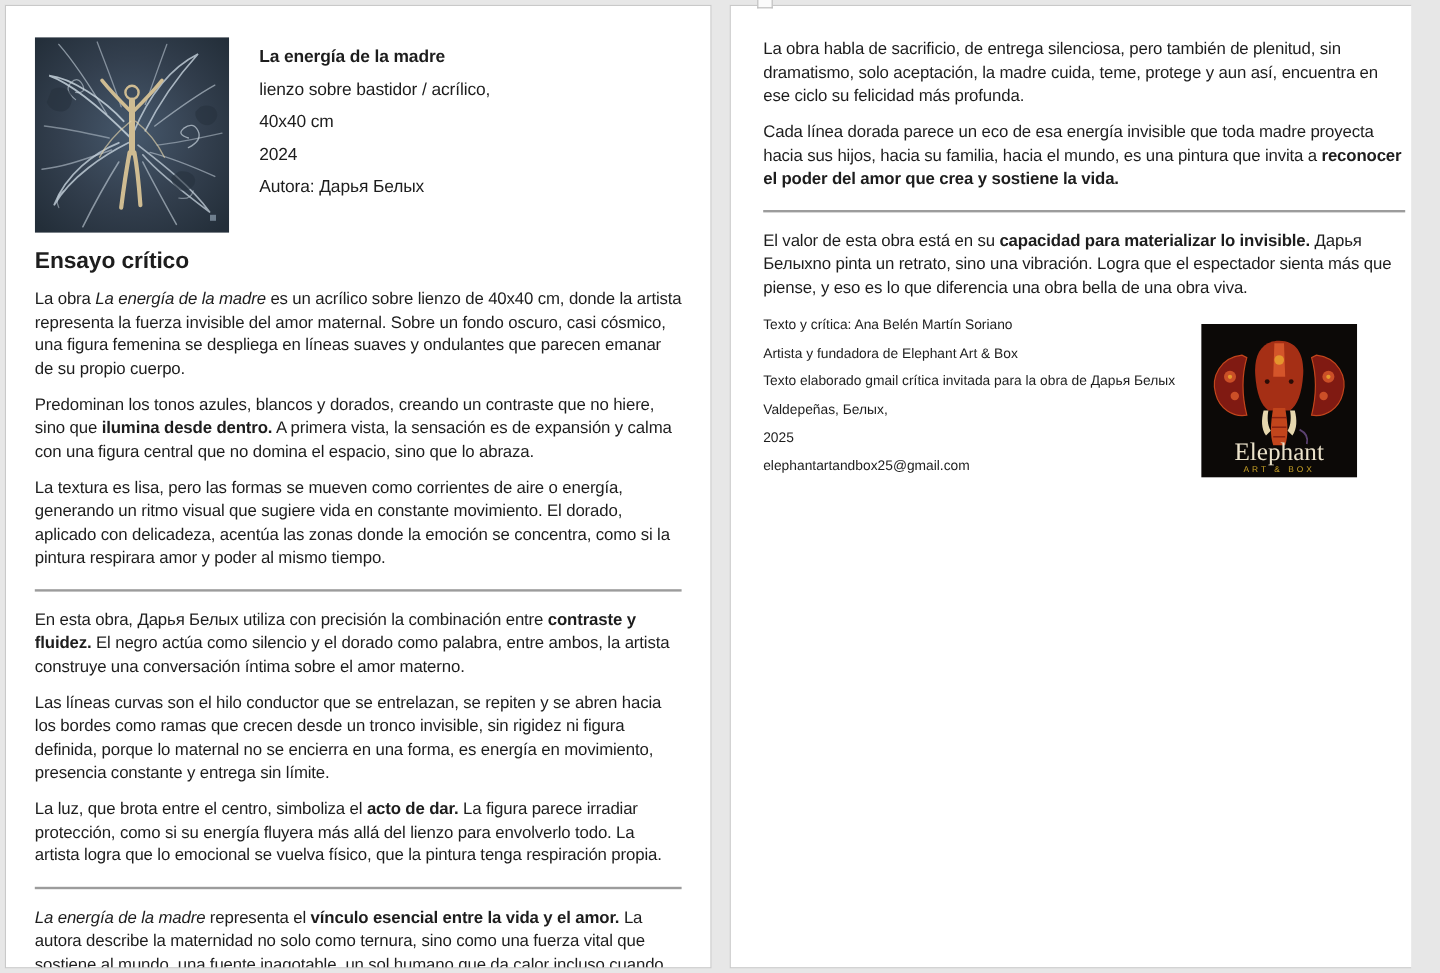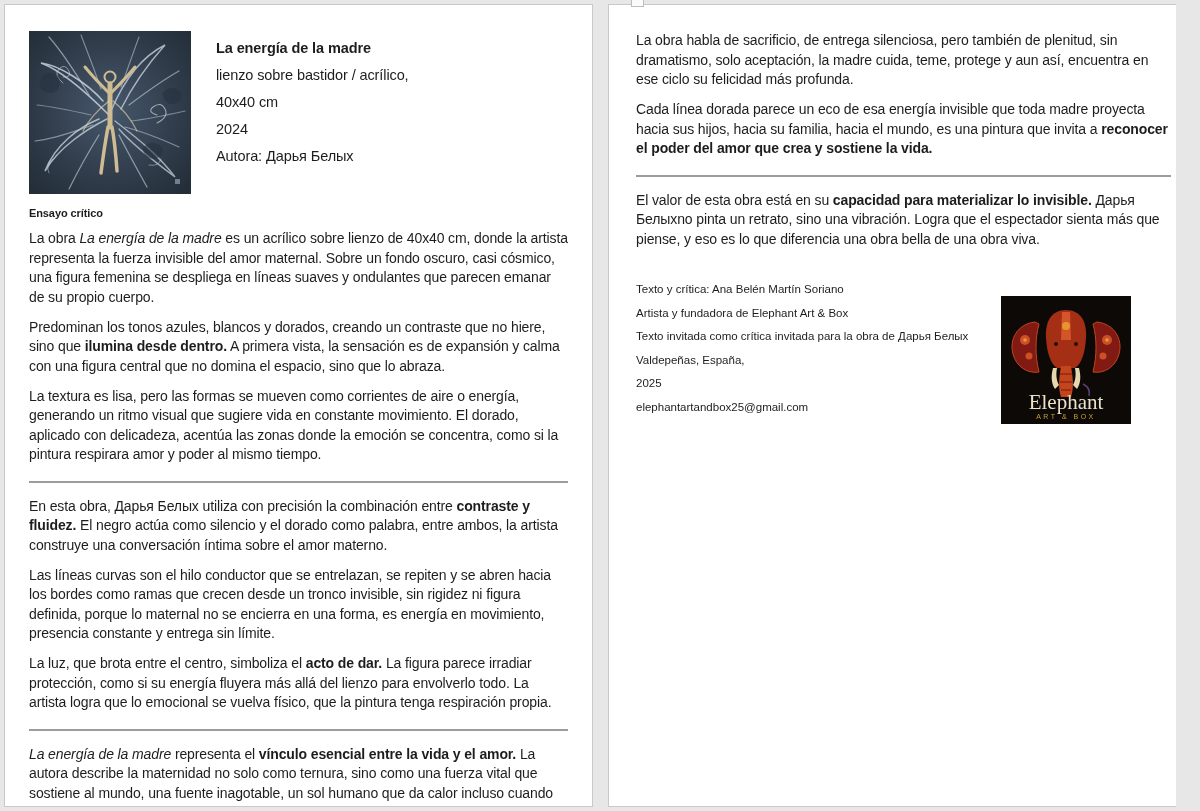--- a/index.html
+++ b/index.html
@@ -31,41 +31,41 @@
 
   
   .header-row { display:flex; gap:25px; }
   .artwork { width:162px; height:163px; flex:none; display:block; }
 
   .title-block { padding-top:9px; }
   .meta-line { margin:0 0 11px; font-size:14.5px; line-height:16px; letter-spacing:-0.1px; }
   .meta-line.title { font-weight:bold; }
 
   .essay-heading {
-    font-size:11px; font-weight:bold; letter-spacing:-0.1px;
+    font-size:19px; font-weight:bold; letter-spacing:-0.1px;
     margin:13px 0 10px;
   }
 
   .para {
     font-size:14px; line-height:19.5px; letter-spacing:-0.12px;
     margin:0 0 10.5px;
   }
   .b { font-weight:bold; }
   .i { font-style:italic; }
   .u { }
 
   .divider {
     border-top:2px solid #9c9c9c;
     margin:16px 0 14px;
   }
 
   
   .credits {
-    display:flex; justify-content:space-between; align-items:flex-end;
-    margin-top:31px; padding-right:40px;
+    display:flex; justify-content:space-between; align-items:center;
+    margin-top:13px; padding-right:40px;
   }
   .credit-lines { padding-top:3px; }
   .credit-lines .para {
     font-size:11.5px; line-height:13px; letter-spacing:0;
     margin:0 0 10.5px;
   }
   .logo-svg { width:130px; height:128px; flex:none; display:block; }
 </style>
 </head>
 <body>
@@ -156,22 +156,22 @@
           <p class="para"><span class="">La obra habla de sacrificio, de entrega silenciosa, pero también de plenitud, sin dramatismo, solo aceptación, la madre cuida, teme, protege y aun así, encuentra en ese ciclo su felicidad más profunda.</span></p>
           <p class="para"><span class="">Cada línea dorada parece un eco de esa energía invisible que toda madre proyecta hacia sus hijos, hacia su familia, hacia el mundo, es una pintura que invita a </span><span class="b">reconocer el poder del amor que crea y sostiene la vida.</span></p>
           <div class="divider"></div>
           <p class="para"><span class="">El valor de esta obra está en su </span><span class="b">capacidad para materializar lo invisible.</span><span class=""> </span><span class="u">Дарья Белых</span><span class="">no pinta un retrato, sino una vibración. Logra que el espectador sienta más que piense, y eso es lo que diferencia una obra bella de una obra viva.</span></p>
         </div>
 
       <div class="credits">
         <div class="credit-lines">
             <p class="para"><span class="">Texto y crítica: Ana Belén Martín Soriano</span></p>
             <p class="para"><span class="">Artista y fundadora de Elephant Art &amp; Box</span></p>
-            <p class="para"><span class="">Texto invitada como crítica invitada para la obra de </span><span class="u">Дарья Белых</span></p>
-            <p class="para"><span class="">Valdepeñas, España,</span></p>
+            <p class="para"><span class="">Texto elaborado gmail crítica invitada para la obra de </span><span class="u">Дарья Белых</span></p>
+            <p class="para"><span class="">Valdepeñas, Белых,</span></p>
             <p class="para"><span class="">2025</span></p>
             <p class="para"><span class="">elephantartandbox25@gmail.com</span></p>
           </div>
 
         <svg class="logo-svg" viewBox="0 0 130 128">
           <rect width="130" height="128" fill="#0c0907"></rect>
           <path d="M34,26 C16,28 8,44 12,58 C15,70 26,78 38,76 C34,60 34,42 38,28 Z" fill="#801a12" stroke="#c2451c" stroke-width="1"></path>
           <path d="M96,26 C114,28 122,44 118,58 C115,70 104,78 92,76 C96,60 96,42 92,28 Z" fill="#801a12" stroke="#c2451c" stroke-width="1"></path>
           <g fill="#d4552a" opacity="0.9">
             <circle cx="24" cy="44" r="5"></circle>

